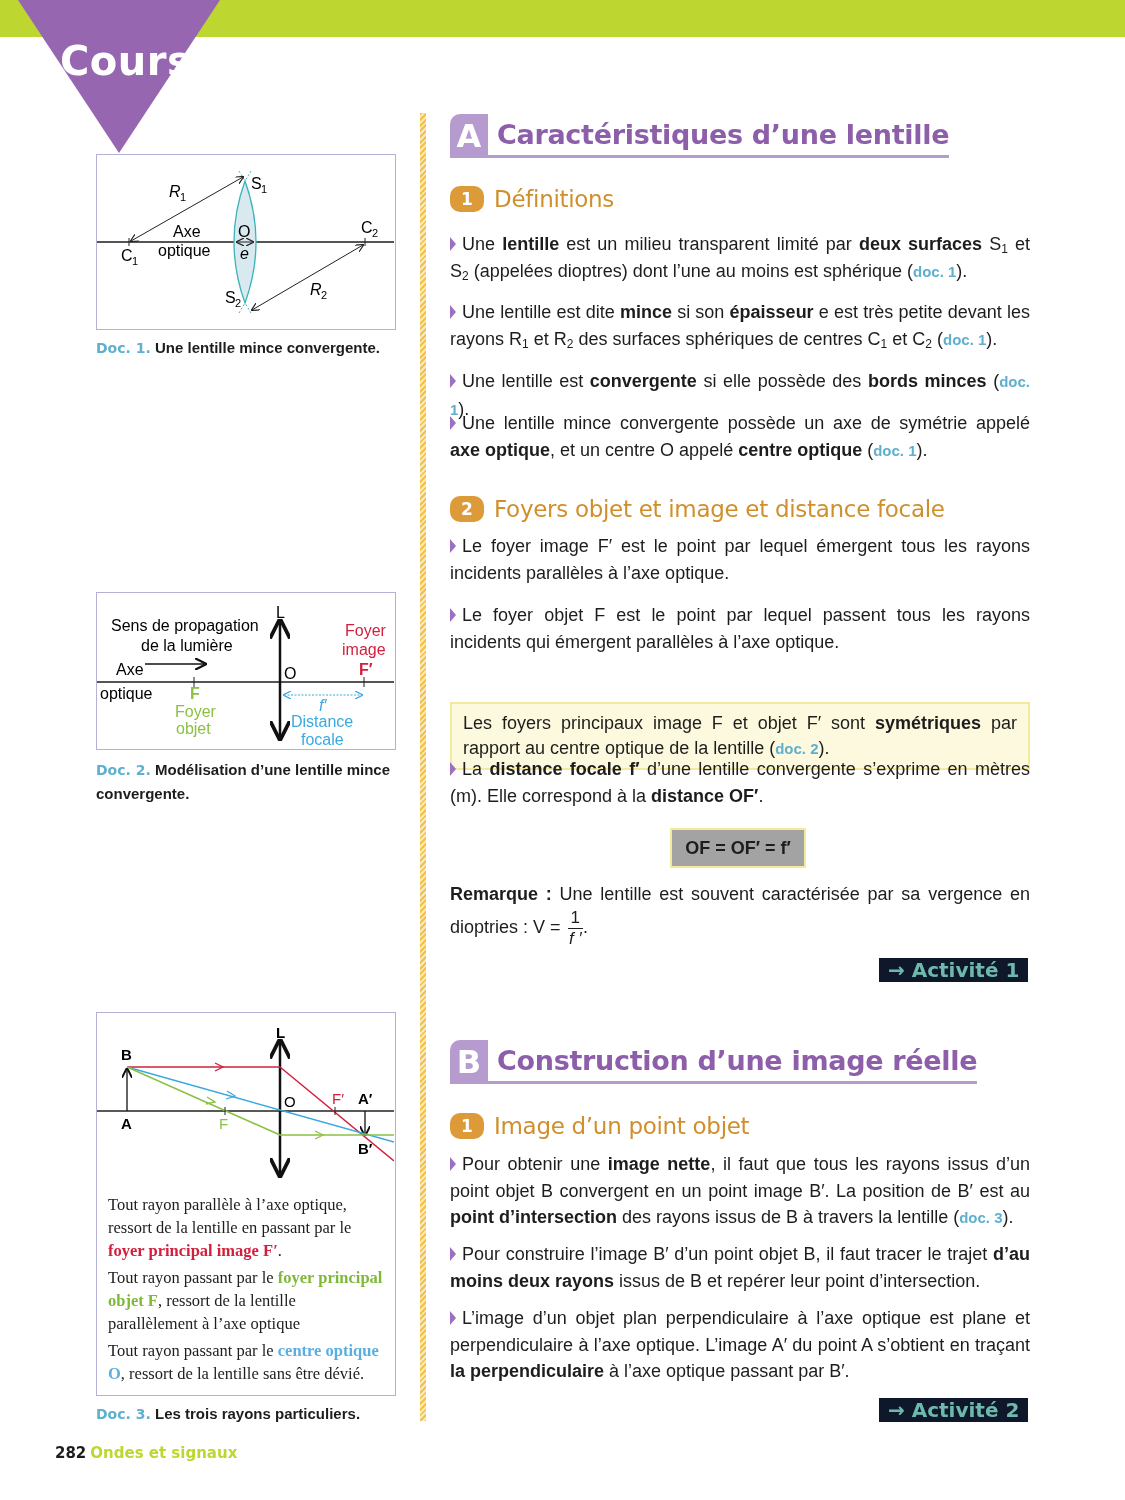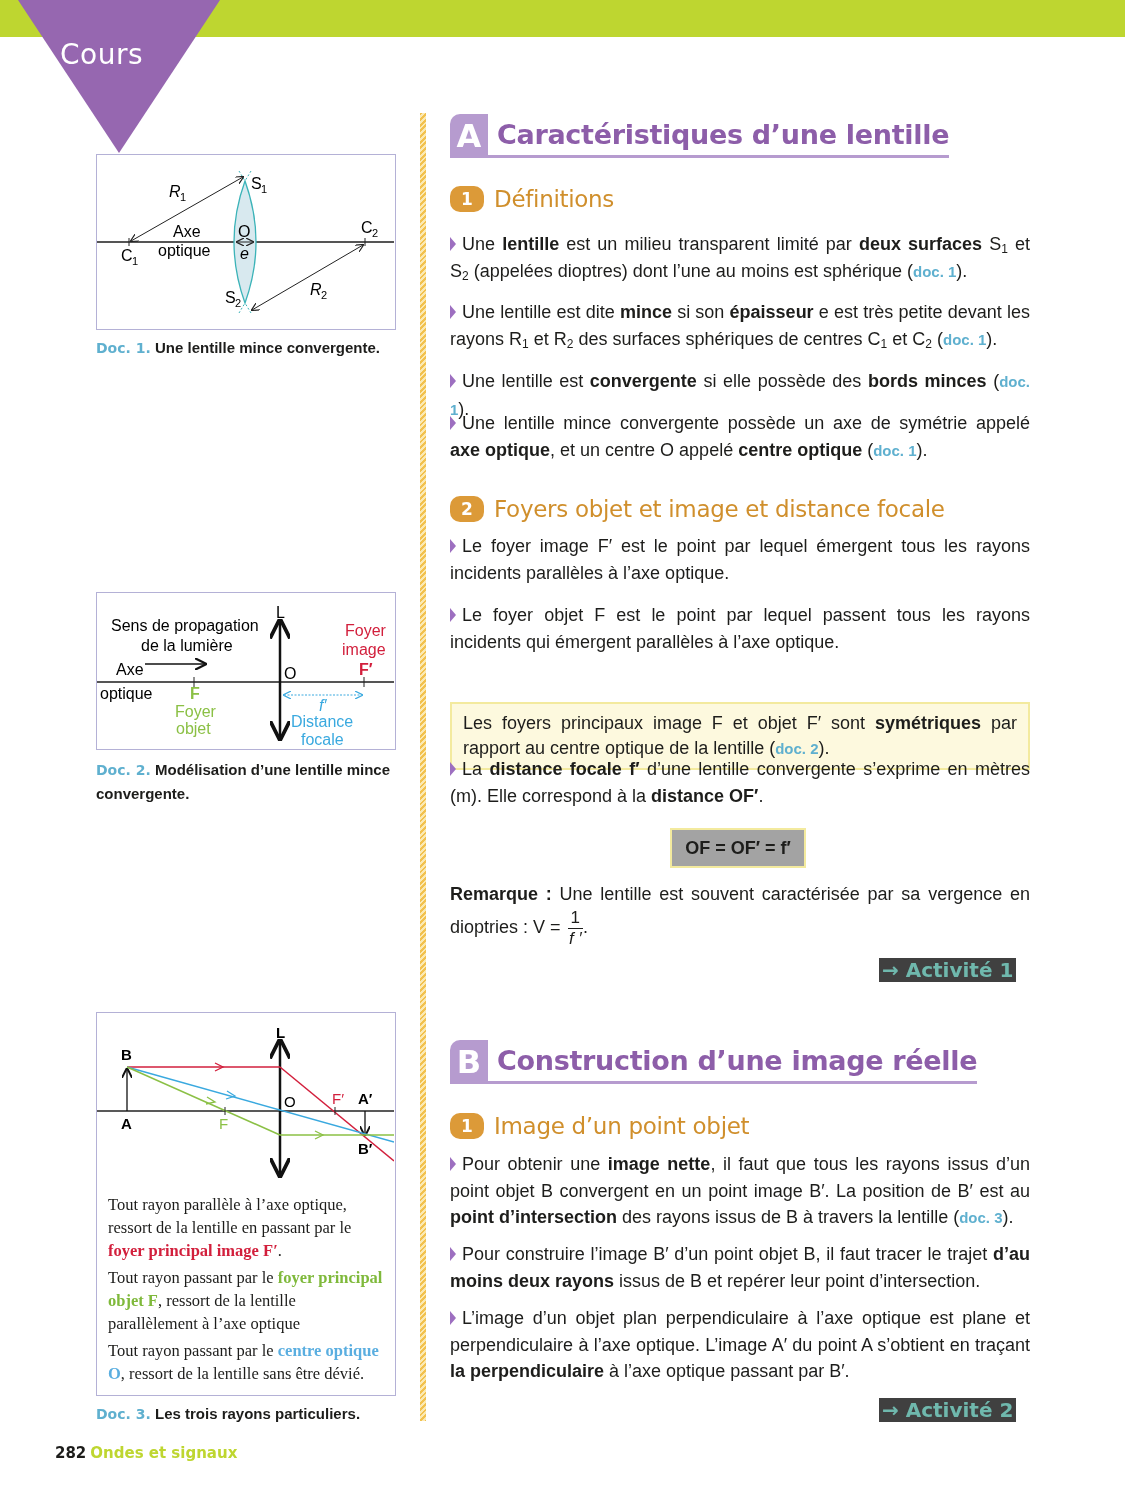--- a/index.html
+++ b/index.html
@@ -4,21 +4,21 @@
 <style>
   * { box-sizing: border-box; margin: 0; padding: 0; }
   html, body { width: 1125px; height: 1500px; background: #ffffff; overflow: hidden; }
   body { position: relative; font-family: "Liberation Sans", "DejaVu Sans", sans-serif; color: #1d1d1b; }
 
   .top-band { position: absolute; left: 0; top: 0; width: 1125px; height: 37px; background: #bed630; }
   .cours-tri { position: absolute; left: 18px; top: 0; width: 0; height: 0;
     border-left: 101px solid transparent; border-right: 101px solid transparent;
     border-top: 153px solid #9667b0; }
   .cours-label { position: absolute; left: 60px; top: 38px; color: #fff; font-family: "DejaVu Sans", sans-serif;
-    font-weight: normal; font-size: 28px; letter-spacing: 0.5px; }
+    font-weight: bold; font-size: 40px; letter-spacing: 0.5px; }
 
   .separator { position: absolute; left: 420px; top: 113px; width: 6px; height: 1308px;
     background: repeating-linear-gradient(135deg, #f2c14e 0 2px, #fbe9b3 2px 4px); }
 
   
   .fig { position: absolute; left: 96px; width: 300px; border: 1.5px solid #b4b1d6; background: #fff; }
   .fig svg { display: block; }
   .caption { position: absolute; left: 96px; width: 310px; font-size: 15px; font-weight: bold; line-height: 23px; color: #1d1d1b; }
   .caption .doc { color: #5fb0cf; font-family: "DejaVu Sans", sans-serif; font-size: 14px; }
   .fig text { font-family: "Liberation Sans", sans-serif; }
@@ -46,22 +46,22 @@
 
   .note-box { position: absolute; left: 450px; width: 580px; background: #fdf9de; border: 2px solid #f3ea9e;
     padding: 7px 11px; font-size: 18px; line-height: 25px; text-align: justify; }
   .formula-box { position: absolute; left: 670px; top: 828px; width: 136px; height: 40px; background: #a3a3a3; border: 2px solid #f3ea9e;
     display: flex; align-items: center; justify-content: center; font-weight: bold; font-size: 18px; }
   .frac { display: inline-block; vertical-align: middle; text-align: center; margin-left: 2px; }
   .frac span { display: block; font-size: 17px; line-height: 20px; }
   .frac .num { border-bottom: 1px solid #1d1d1b; padding: 0 3px; }
   .frac .den { font-style: italic; }
 
-  .activity { position: absolute; background: #404040; color: #6fb8ad; font-family: "DejaVu Sans", sans-serif; font-weight: bold;
-    font-size: 20px; padding: 0 3px; height: 24px; line-height: 24px; }
+  .activity { position: absolute; background: #0f172a; color: #6fb8ad; font-family: "DejaVu Sans", sans-serif; font-weight: bold;
+    font-size: 20px; padding: 0 9px; height: 24px; line-height: 24px; }
 
   .footer { position: absolute; left: 55px; top: 1444px; font-family: "DejaVu Sans", sans-serif; font-weight: bold; font-size: 15px; }
   .footer .pn { color: #1d1d1b; }
   .footer .sub { color: #bed630; margin-left: 4px; }
 </style>
 </head>
 <body>
 
 <div class="top-band"></div>
 <div class="cours-tri"></div>

